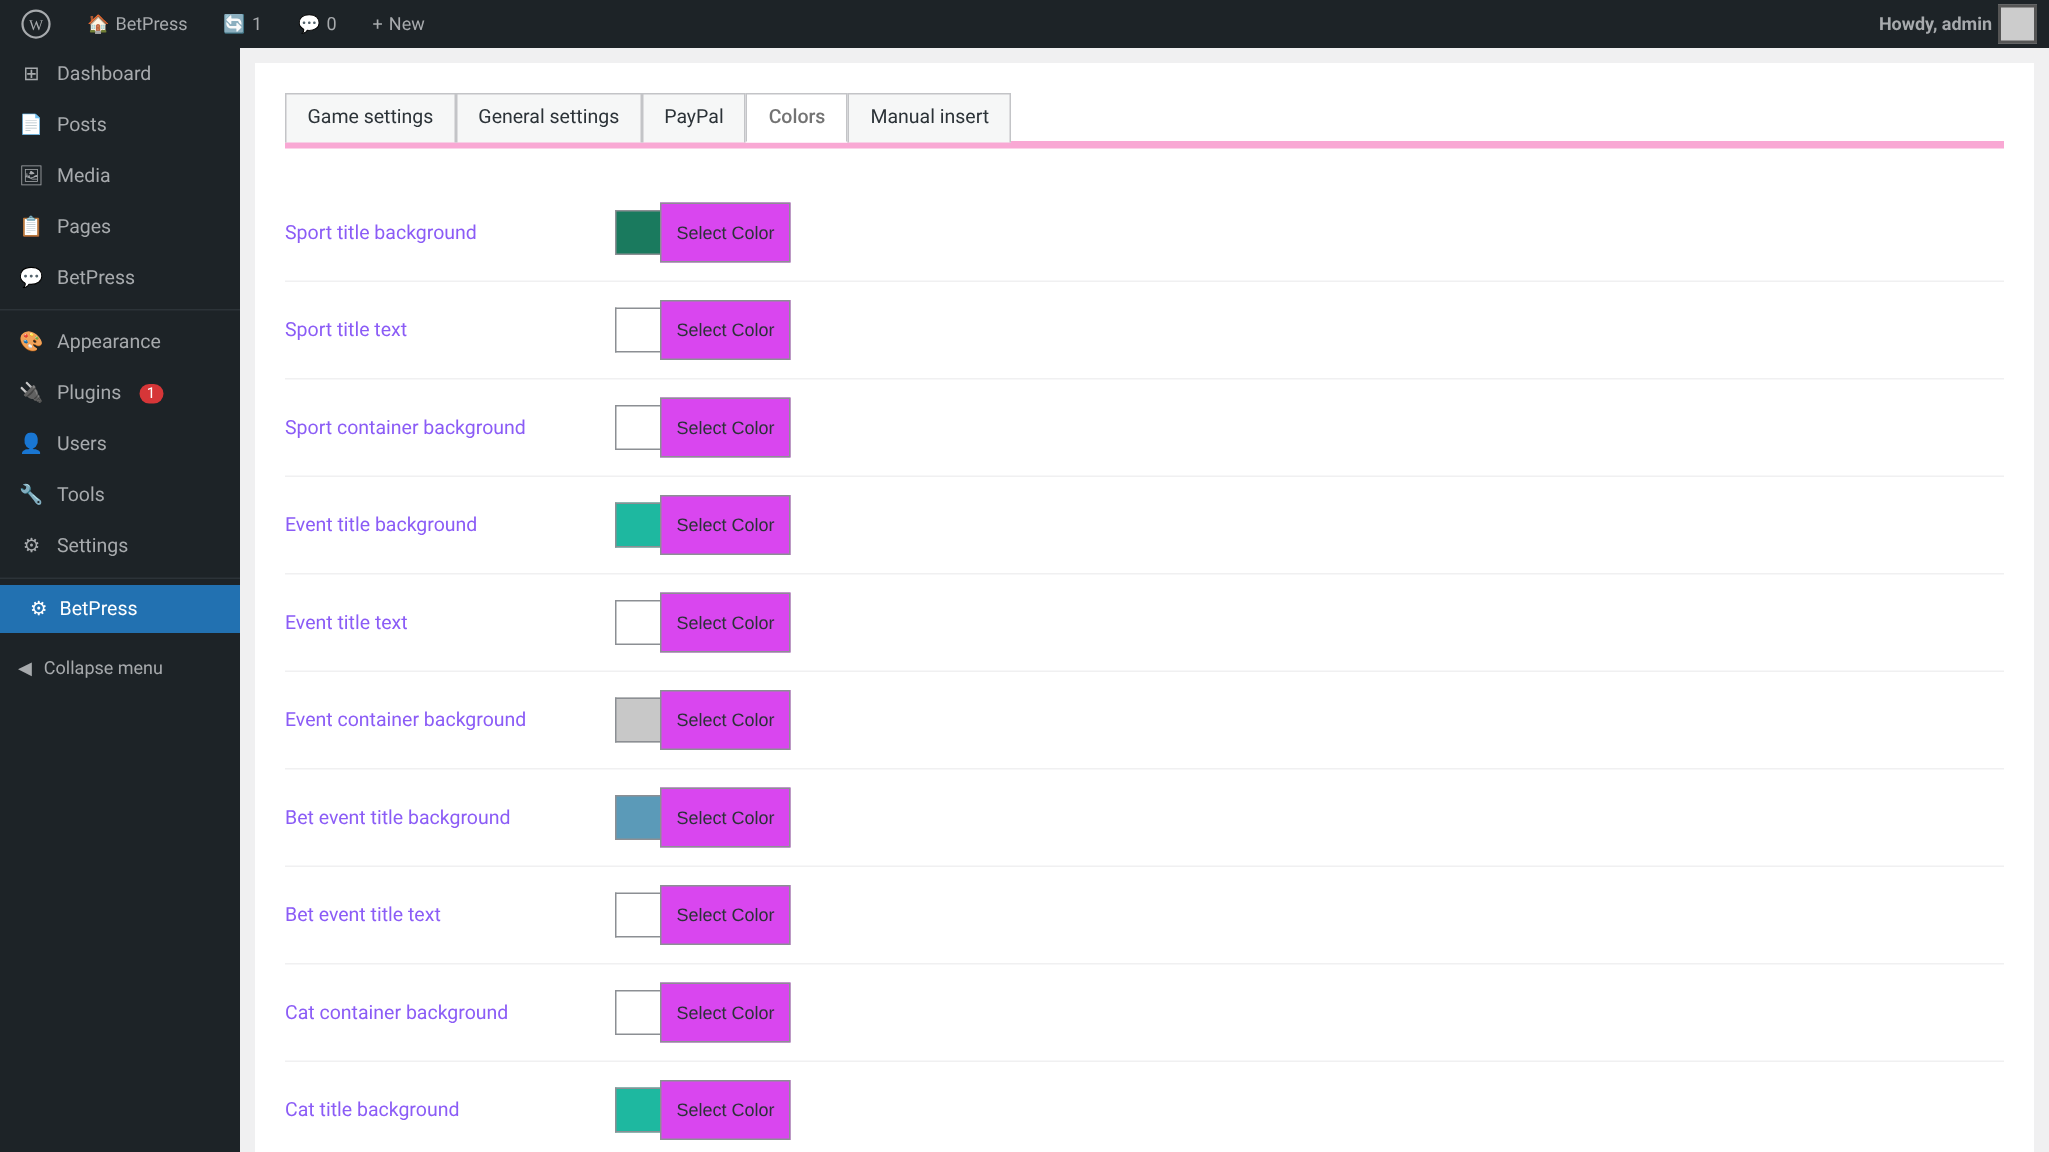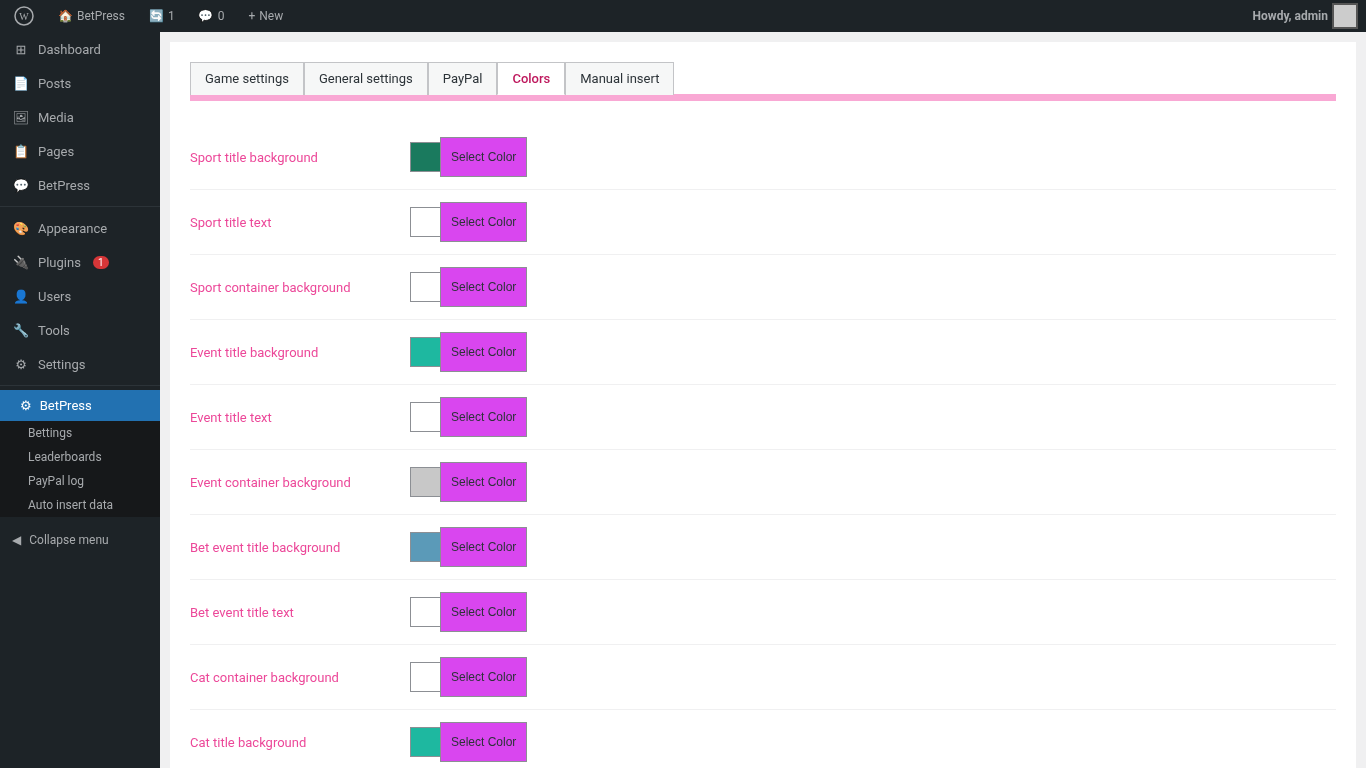--- a/index.html
+++ b/index.html
@@ -25,30 +25,30 @@
     .badge { background: #d63638; color: #fff; border-radius: 9px; font-size: 10px; padding: 1px 5px; margin-left: 4px; }
     .betpress-parent { background: #16181a; }
     .betpress-label { display: flex; align-items: center; gap: 8px; padding: 8px 12px; background: #2271b1; color: #fff; font-size: 13px; cursor: pointer; }
     .collapse-menu { display: flex; align-items: center; gap: 8px; padding: 8px 12px; color: #a7aaad; cursor: pointer; font-size: 12px; margin-top: 8px; }
 
     
     .main-content { flex: 1; overflow-y: auto; background: #f0f0f1; padding: 0; }
     .content-inner { background: #fff; margin: 10px; padding: 20px; min-height: calc(100% - 20px); }
 
     
-    .tabs { display: flex; gap: 0; margin-bottom: 24px; border-bottom: 7px solid #f9a8d4; flex-wrap: wrap; }
+    .tabs { display: flex; gap: 0; margin-bottom: 24px; border-bottom: 5px solid #f9a8d4; flex-wrap: wrap; }
     .tab { padding: 8px 14px; border: 1px solid #c3c4c7; border-bottom: none; background: #f6f7f7; color: #2c3338; cursor: pointer; font-size: 13px; margin-bottom: -1px; text-decoration: none; }
-    .tab.active { background: #fff; border-bottom: 1px solid #fff; color: #be185d; font-weight: 500; }
+    .tab.active { background: #fff; border-bottom: 1px solid #fff; color: #737373; font-weight: 500; }
 
     
     .section-title { font-size: 20px; font-weight: 400; color: #1d2327; margin-bottom: 24px; }
 
     
     .color-row { display: flex; align-items: center; padding: 12px 0; border-bottom: 1px solid #f0f0f1; }
-    .color-label { width: 220px; color: #ec4899; font-size: 13px; }
+    .color-label { width: 220px; color: #8b5cf6; font-size: 13px; }
     .color-picker-wrap { display: flex; align-items: center; gap: 0; }
     .color-swatch { width: 30px; height: 30px; border: 1px solid #8c8f94; border-right: none; flex-shrink: 0; }
     .select-color-btn { padding: 4px 10px; background: #d946ef; border: 1px solid #8c8f94; color: #2c3338; cursor: pointer; font-size: 12px; height: 40px; }
 
     
     ::-webkit-scrollbar { width: 8px; }
     ::-webkit-scrollbar-track { background: #f1f1f1; }
     ::-webkit-scrollbar-thumb { background: #c1c1c1; }
   </style>
 </head>
@@ -137,26 +137,20 @@
     <div style="border-top: 1px solid #2c3338; margin: 4px 0;"></div>
 
     <div class="betpress-parent">
       <div style="display:flex; align-items:center; position:relative;">
 
         <div class="betpress-label" style="flex:1; padding-left:20px;">
           <span>⚙</span>
           <span>BetPress</span>
         </div>
       </div>
-      <ul class="sidebar-sub">
-        <li class="sidebar-sub-item">Bettings</li>
-        <li class="sidebar-sub-item">Leaderboards</li>
-        <li class="sidebar-sub-item">PayPal log</li>
-        <li class="sidebar-sub-item">Auto insert data</li>
-      </ul>
     </div>
     <div class="collapse-menu">
       <span>◀</span>
       <span>Collapse menu</span>
     </div>
   </nav>
 
   <main class="main-content">
     <div class="content-inner">
 

